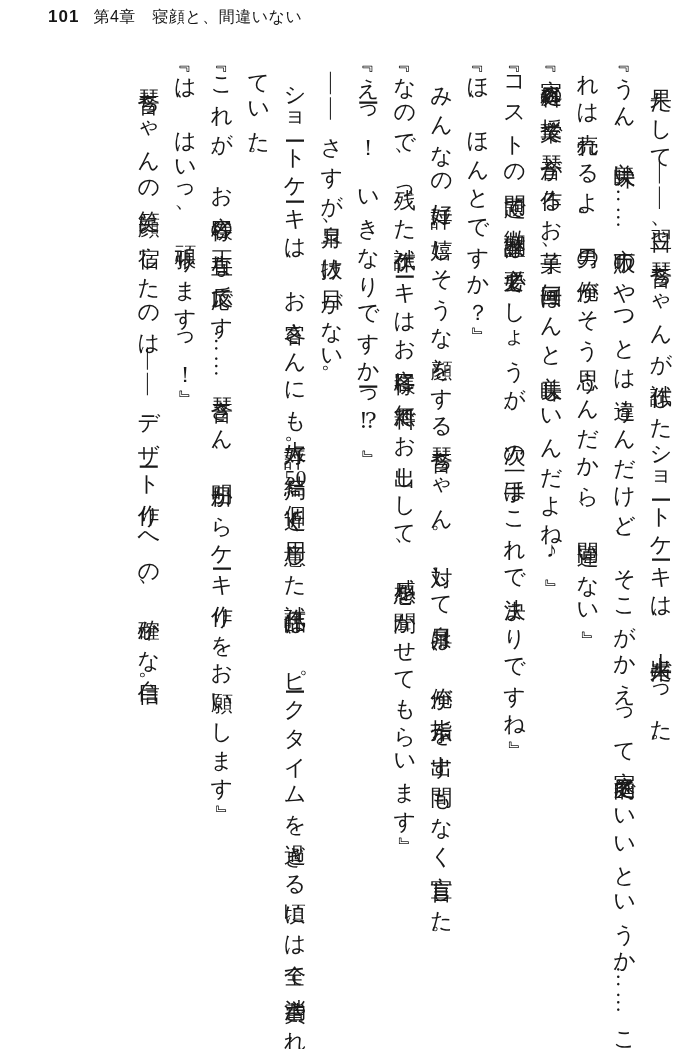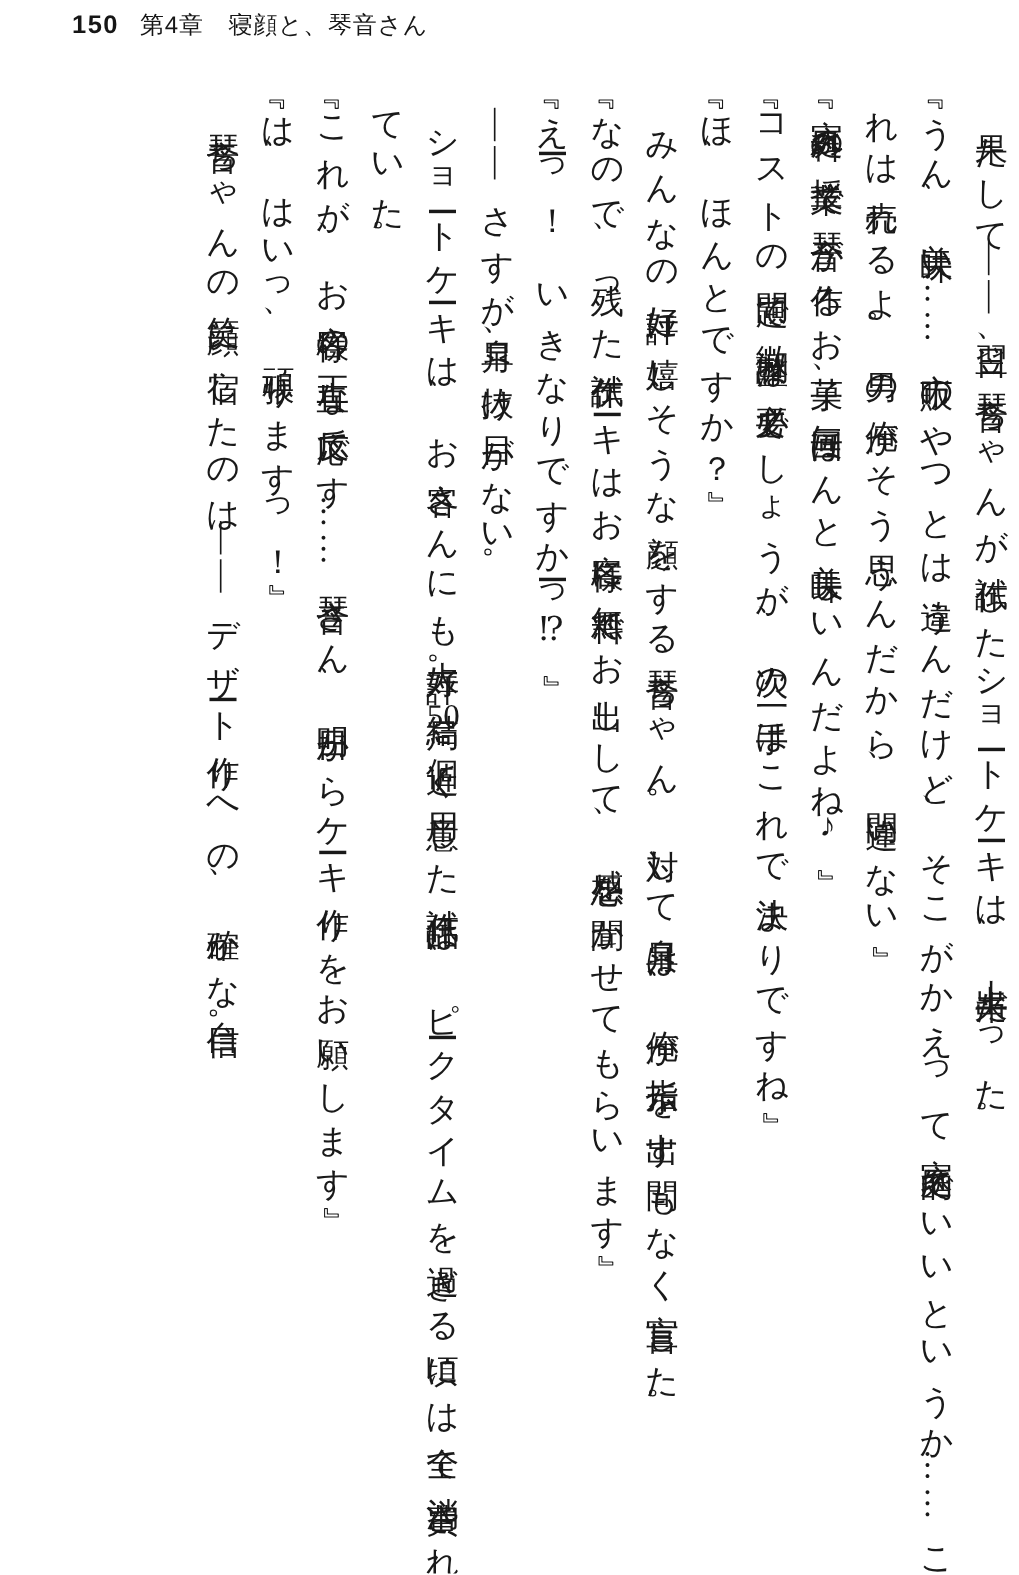--- a/index.html
+++ b/index.html
@@ -71,22 +71,22 @@
     text-combine-upright: all;
     letter-spacing: 0;
   }
 </style>
 </head>
 <body>
 
 <div class="page">
 
   <header class="running-head">
-    <span class="page-number">150</span>
-    <span class="chapter-title">第4章　寝顔と、琴音さん</span>
+    <span class="page-number">101</span>
+    <span class="chapter-title">第4章　寝顔と、間違いない</span>
   </header>
 
   <main class="text-block" id="text-block">
       <p class="para indent">果たして——翌日、琴音ちゃんが試作したショートケーキは、上出来だった。</p>
       <p class="para">『うん、美味い……市販のやつとは違うんだけど、そこがかえって家庭的でいいというか……これは売れるよ。男の俺がそう思うんだから、間違いない』</p>
       <p class="para">『家庭科の授業で琴音が作るお菓子、毎回ほんと美味しいんだよね♪』</p>
       <p class="para">『コストの問題で微調整は必要でしょうが、次の一手はこれで決まりですね』</p>
       <p class="para">『ほ、ほんとですか？』</p>
       <p class="para indent">みんなの好評に嬉しそうな顔をする琴音ちゃん。対して皐月は、俺が指示を出す間もなく宣言した。</p>
       <p class="para tight">『なので、残った試作ケーキはお客様に無料でお出しして、感想を聞かせてもらいます』</p>

